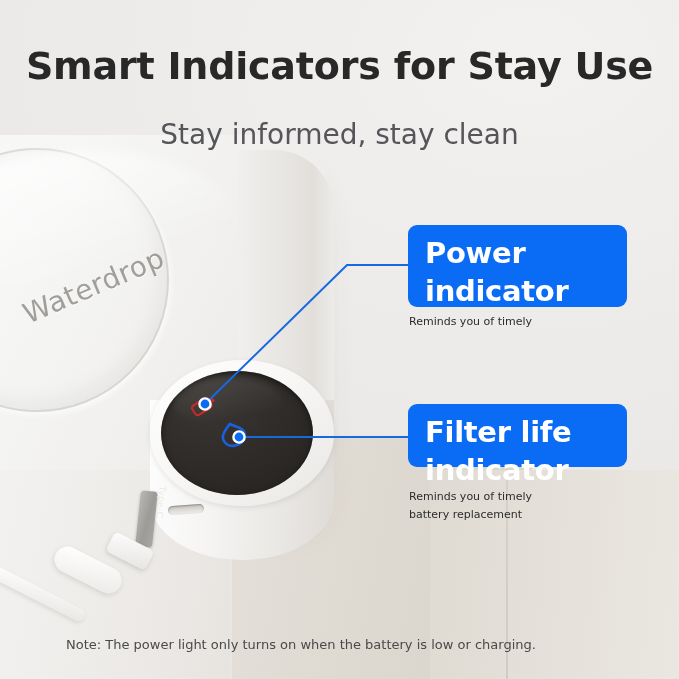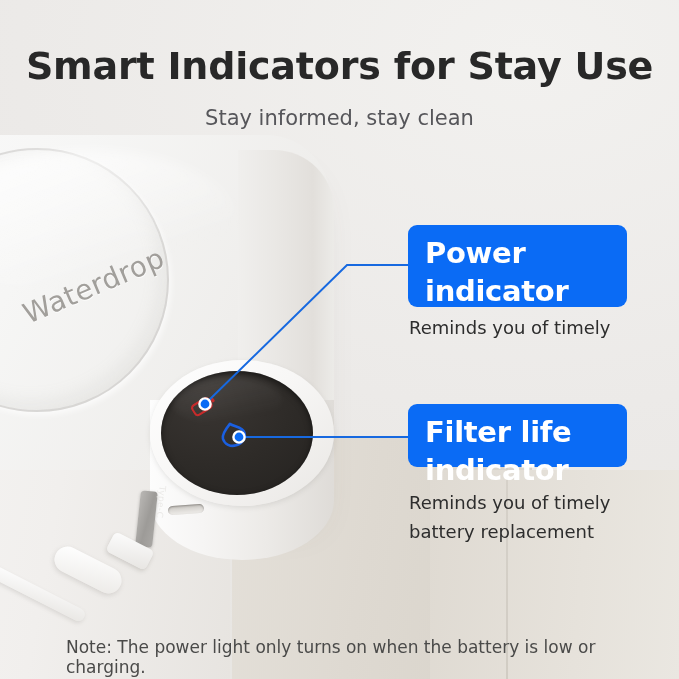--- a/index.html
+++ b/index.html
@@ -220,54 +220,54 @@
     width: 679px;
     text-align: center;
     font-size: 38px;
     font-weight: 700;
     color: #282828;
     letter-spacing: -.2px;
     font-family: "DejaVu Sans", sans-serif;
   }
   .subtitle {
     position: absolute;
-    left: 0; top: 106px;
+    left: 0; top: 118px;
     width: 679px;
     text-align: center;
-    font-size: 21px;
+    font-size: 28px;
     color: #56565a;
     font-family: "DejaVu Sans", sans-serif;
   }
 
   .callout { position: absolute; }
   .callout-box {
     position: absolute;
     border-radius: 9px;
     background: #0a6bf5;
     color: #ffffff;
     font-size: 29px;
     font-weight: 700;
     line-height: 1.32;
     padding: 9px 12px 9px 17px;
     box-sizing: border-box;
     font-family: "DejaVu Sans", sans-serif;
     letter-spacing: -.3px;
   }
   .callout-desc {
     position: absolute;
-    font-size: 18px;
+    font-size: 11px;
     line-height: 1.62;
     color: #2d2d2d;
     font-family: "DejaVu Sans", sans-serif;
   }
 
   .note {
     position: absolute;
     left: 66px; top: 637px;
-    font-size: 17px;
+    font-size: 13px;
     color: #4a4a49;
     font-family: "DejaVu Sans", sans-serif;
   }
 
   
   .ind-icon { position: absolute; }
 </style>
 </head>
 <body>
 

